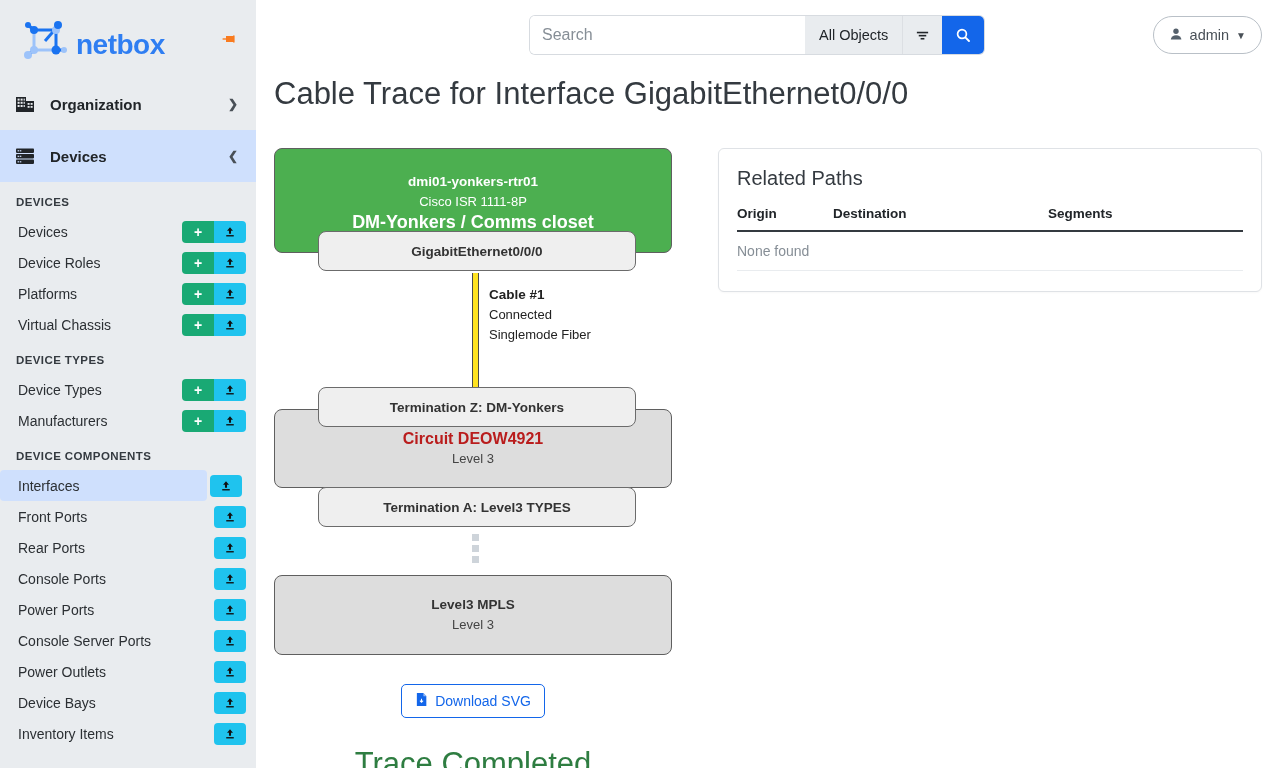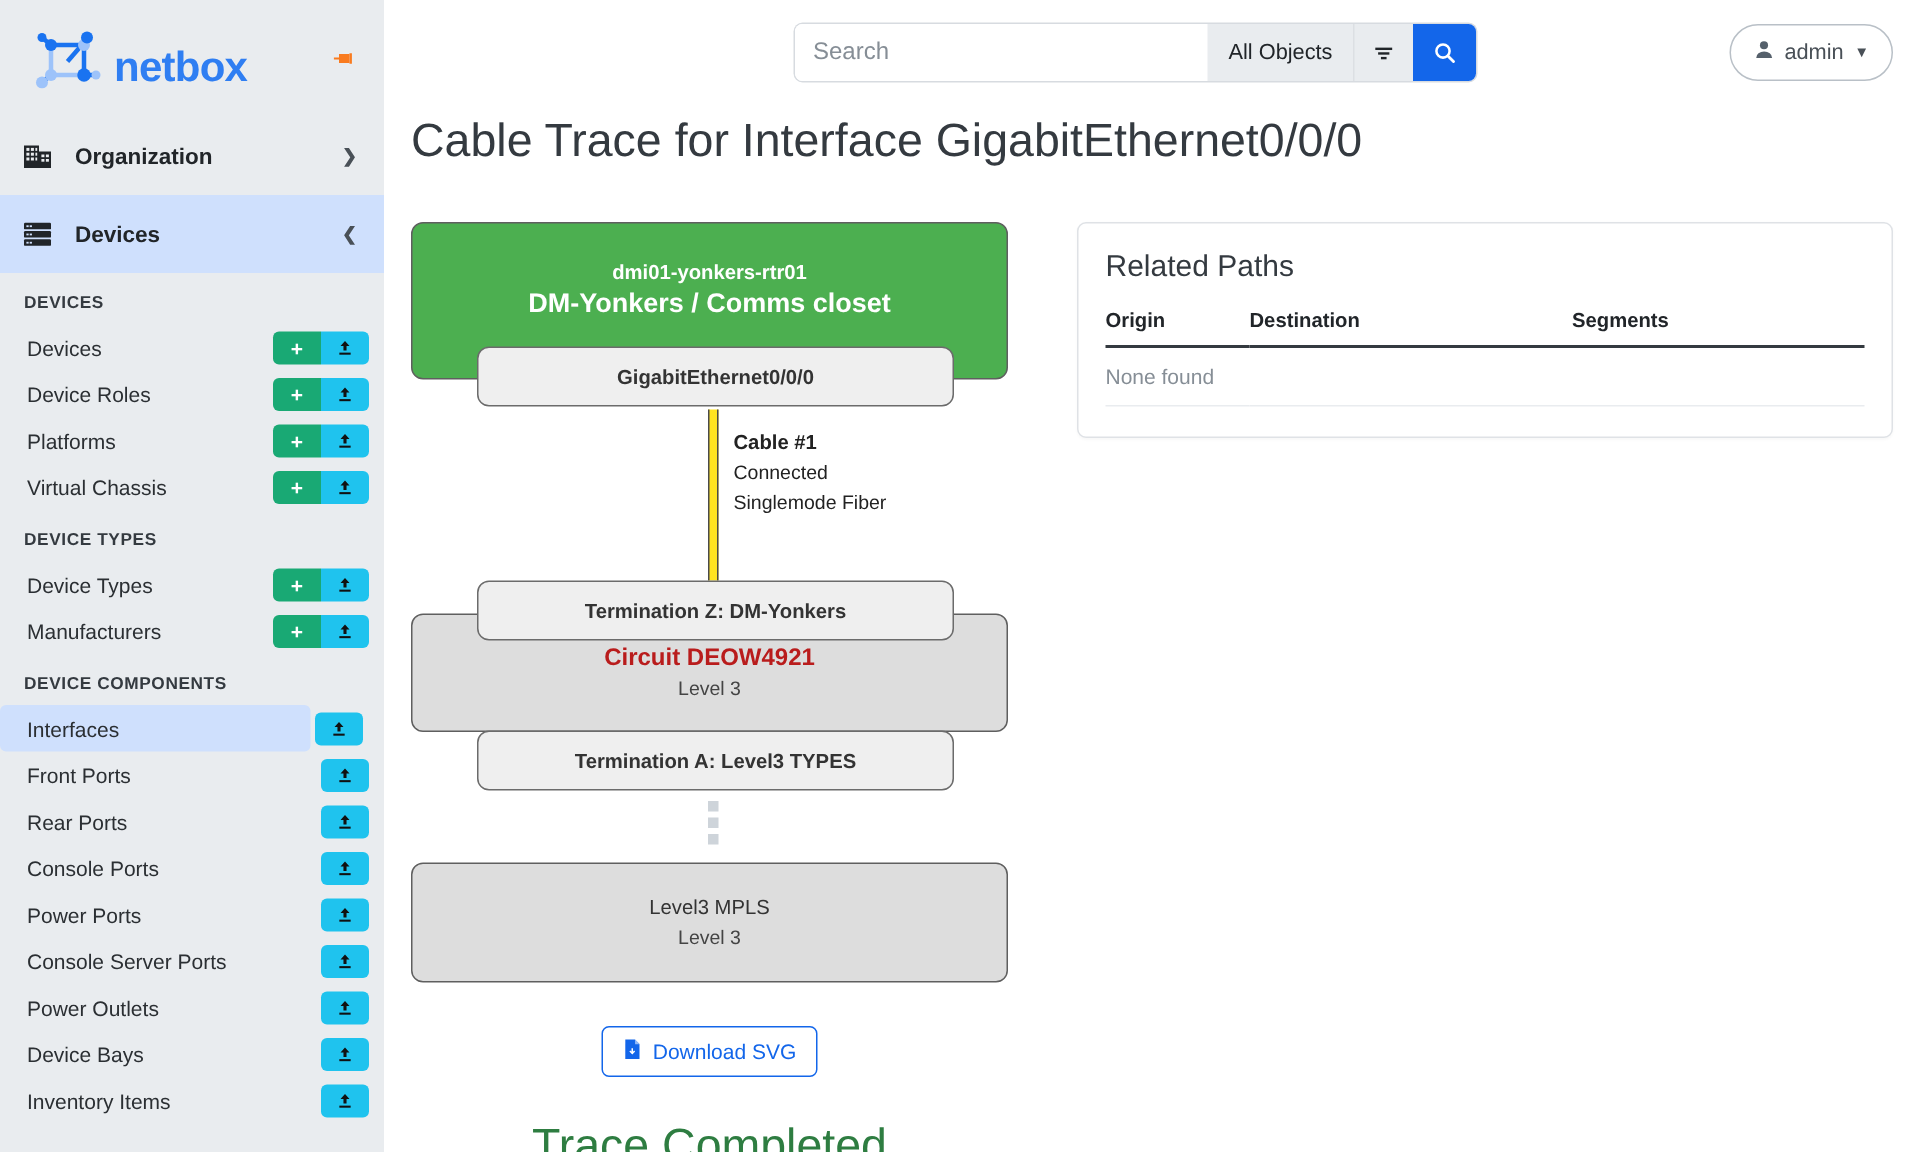--- a/index.html
+++ b/index.html
@@ -219,21 +219,21 @@
     position: absolute; left: 198px;
     width: 7px; height: 7px; background: #ced4da;
   }
 
   .node-provider {
     background: #dddddd;
     width: 398px; height: 80px;
     display: flex; flex-direction: column;
     align-items: center; justify-content: center;
   }
-  .node-provider .p1 { font-size: 13.5px; font-weight: 400; color: #333; line-height: 20px; }
+  .node-provider .p1 { font-size: 13.5px; font-weight: 700; color: #333; line-height: 20px; }
   .node-provider .p2 { font-size: 13px; color: #444; line-height: 20px; }
 
   .dl-row { display: flex; justify-content: center; margin-top: 29px; }
   .dl-btn {
     display: flex; align-items: center; gap: 7px;
     border: 1px solid #1366ea; border-radius: 5px;
     color: #1366ea; background: #fff;
     font-size: 14px;
     padding: 7px 13px;
     cursor: pointer;
@@ -570,20 +570,21 @@
 
     <h1 class="page-title">Cable Trace for Interface GigabitEthernet0/0/0</h1>
 
     <div class="content">
 
       <div class="col-left">
         <div class="trace">
 
           <div class="node node-device">
             <div class="t1">dmi01-yonkers-rtr01</div>
+            <div class="t2">Cisco ISR 1111-8P</div>
             <div class="t3">DM-Yonkers / Comms closet</div>
           </div>
 
           <div style="position:relative;height:0;">
             <div class="term" style="top:-22px;">
               <span>GigabitEthernet0/0/0</span>
             </div>
           </div>
 
           <div class="cable-wrap" style="margin-top:20px;">

